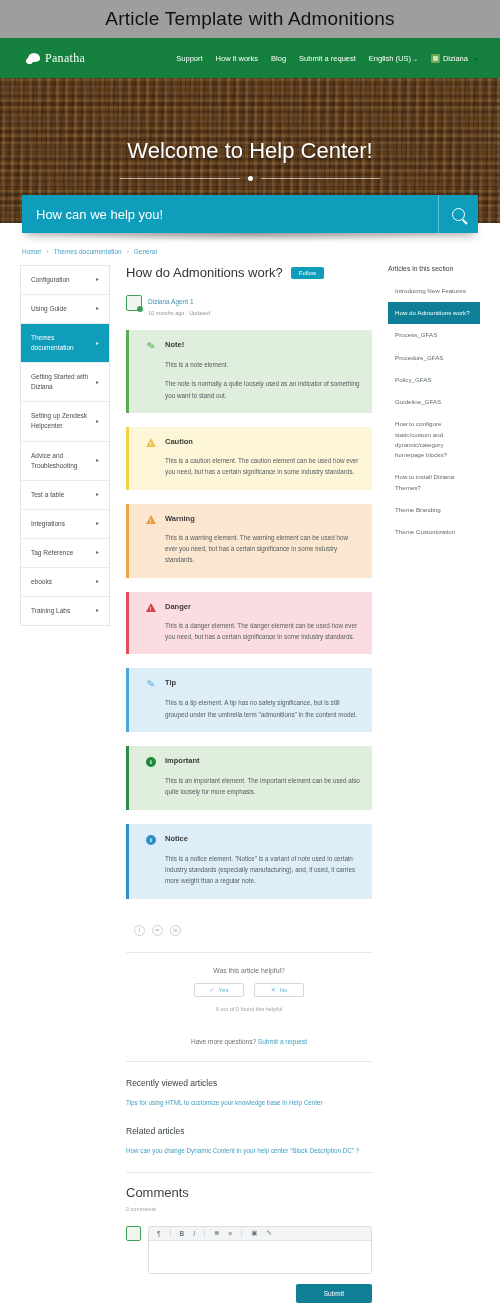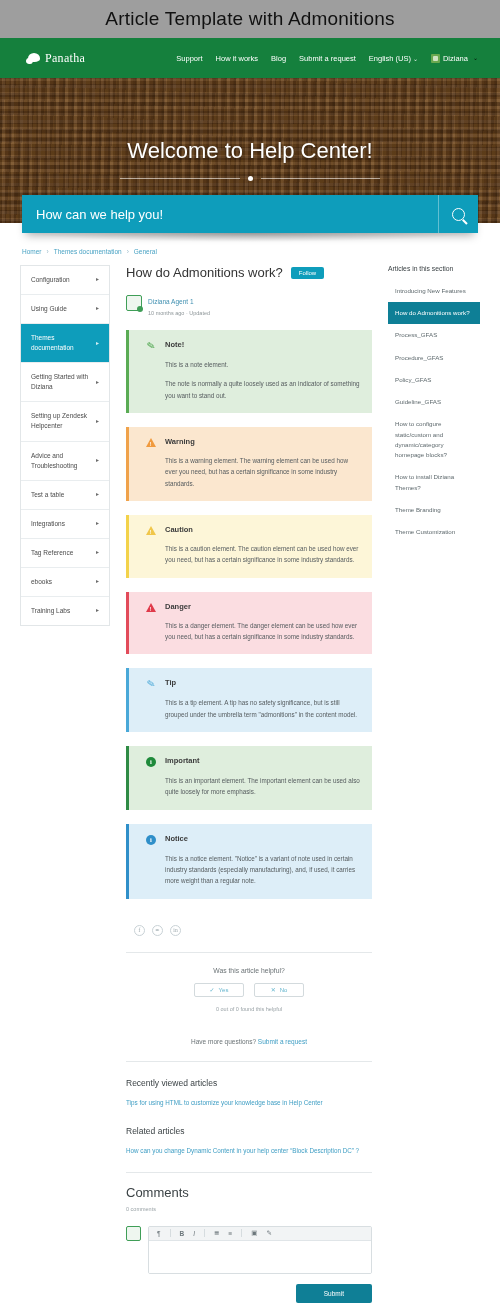--- a/index.html
+++ b/index.html
@@ -415,41 +415,41 @@
             <span class="ico-pencil">✎</span>
           </span>
         <span class="adm-title">Note!</span>
       </div>
       <div class="adm-body">
         <div class="adm-p">This is a note element.</div>
         <div class="adm-p">The note is normally a quite loosely used as an indicator of something you want to stand out.</div>
       </div>
     </div>
 
+    <div class="adm adm-caution">
+      <div class="adm-head">
+        <span class="adm-icon">
+            <span class="tri tri-caution"></span>
+          </span>
+        <span class="adm-title">Caution</span>
+      </div>
+      <div class="adm-body">
+        <div class="adm-p">This is a caution element. The caution element can be used how ever you need, but has a certain significance in some industry standards.</div>
+      </div>
+    </div>
+
     <div class="adm adm-warning">
       <div class="adm-head">
         <span class="adm-icon">
             <span class="tri tri-warning"></span>
           </span>
         <span class="adm-title">Warning</span>
       </div>
       <div class="adm-body">
         <div class="adm-p">This is a warning element. The warning element can be used how ever you need, but has a certain significance in some industry standards.</div>
-      </div>
-    </div>
-
-    <div class="adm adm-caution">
-      <div class="adm-head">
-        <span class="adm-icon">
-            <span class="tri tri-caution"></span>
-          </span>
-        <span class="adm-title">Caution</span>
-      </div>
-      <div class="adm-body">
-        <div class="adm-p">This is a caution element. The caution element can be used how ever you need, but has a certain significance in some industry standards.</div>
       </div>
     </div>
 
     <div class="adm adm-danger">
       <div class="adm-head">
         <span class="adm-icon">
             <span class="tri tri-danger"></span>
           </span>
         <span class="adm-title">Danger</span>
       </div>

